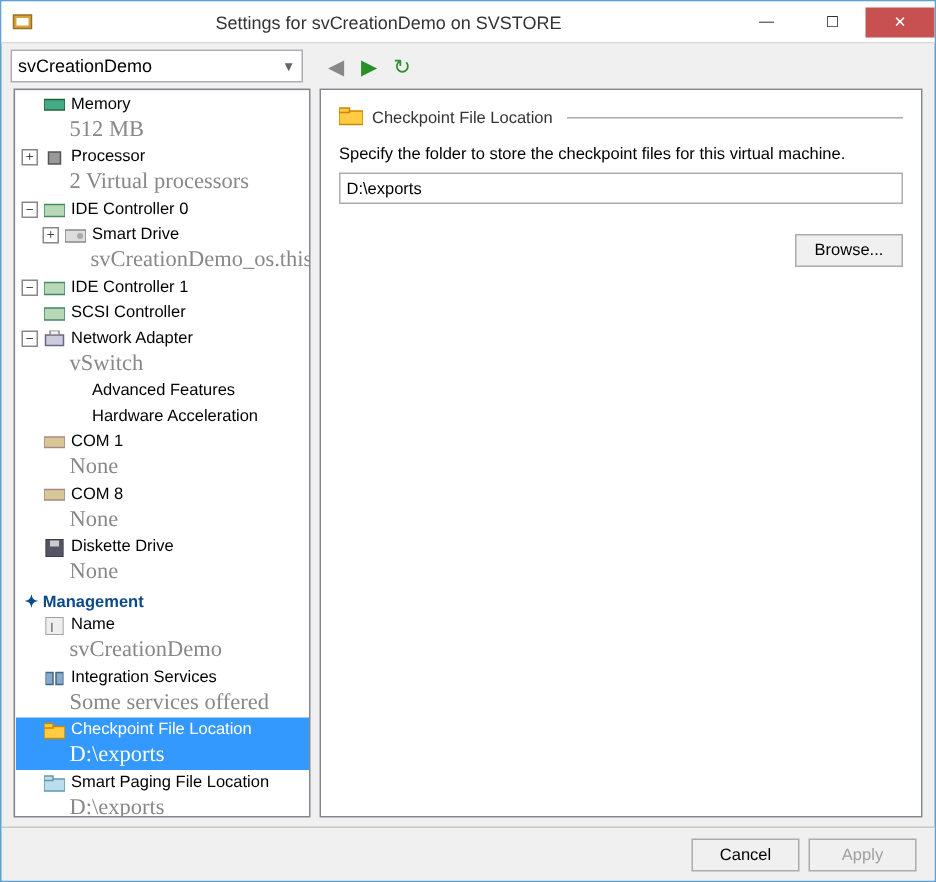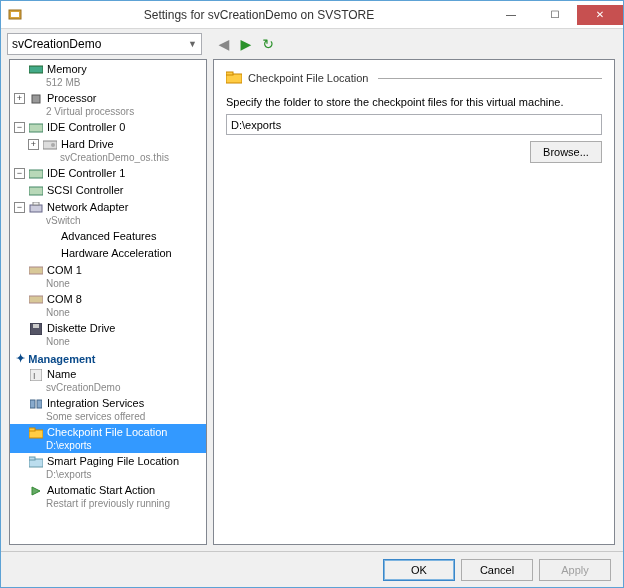--- a/index.html
+++ b/index.html
@@ -101,21 +101,21 @@
     font-size:9px;color:#444;background:#fff;flex-shrink:0;
     line-height:1;
   }
   .tree-item .exp.none { border:none;background:transparent; }
   .tree-item .iconbox {
     width:16px;height:14px;display:flex;align-items:center;justify-content:center;flex-shrink:0;
     font-size:11px;
   }
   .tree-item .lbl { color:#000; white-space:nowrap;}
   .tree-item .sub {
-    color:#888;font-size:10px;padding-left:32px;white-space:nowrap;
+    color:#888;font-size:15px;padding-left:32px;white-space:nowrap;font-family:Liberation Serif, serif;
   }
   .tree-item.indent1 { padding-left: 18px; }
   .tree-item.indent1 .sub { padding-left: 32px; }
   .tree-item.selected {
     background:#3399ff;color:#fff;
   }
   .tree-item.selected .lbl, .tree-item.selected .sub { color:#fff; }
   .section-hdr {
     color:#0a4a8a;font-weight:bold;font-size:11px;
     padding:3px 4px 1px 6px;
@@ -132,21 +132,21 @@
   .panel-title {
     display:flex;align-items:center;gap:6px;font-size:11px;color:#333;
     margin-bottom:10px;
   }
   .panel-title .line { flex:1;height:1px;background:#aaa;margin-left:4px;}
   .panel-desc { margin-bottom:6px; }
   .path-input {
     width:100%;height:21px;border:1px solid #abadb3;background:#fff;
     padding:2px 4px;font-size:11px;font-family:inherit;
   }
-  .browse-row { display:flex;justify-content:flex-end;margin-top:6px;}
+  .browse-row { display:flex;justify-content:flex-end;margin-top:20px;}
   .btn {
     min-width:72px;height:22px;background:#f0f0f0;border:1px solid #acacac;
     font-size:11px;font-family:inherit;padding:0 10px;
   }
   .btn.default { border:1px solid #3a87c9; box-shadow: 0 0 0 1px #7eb4e0 inset; }
   .btn:disabled { color:#a0a0a0; }
   .footer {
     height:36px;border-top:1px solid #c8c8c8;
     display:flex;align-items:center;justify-content:flex-end;
     padding:0 12px;gap:6px;background:#f0f0f0;
@@ -230,21 +230,21 @@
 
       <div class="tree-item indent1">
         <div class="row">
             <span class="exp">+</span>
             <span class="iconbox">
               <svg width="14" height="10">
                 <rect width="14" height="8" y="1" fill="#ddd" stroke="#888"></rect>
                 <circle cx="10" cy="5" r="2" fill="#aaa"></circle>
               </svg>
             </span>
-            <span class="lbl">Hard Drive</span>
+            <span class="lbl">Smart Drive</span>
           </div>
         <div class="sub">svCreationDemo_os.this</div>
       </div>
 
       <div class="tree-item">
         <div class="row">
             <span class="exp">−</span>
             <span class="iconbox">
               <svg width="14" height="10">
                 <rect width="14" height="8" y="1" fill="#b8d8b8" stroke="#486"></rect>
@@ -422,18 +422,17 @@
       </div>
       <div class="panel-desc">Specify the folder to store the checkpoint files for this virtual machine.</div>
       <input class="path-input" value="D:\exports" style="">
       <div class="browse-row">
         <button class="btn">Browse...</button>
       </div>
     </div>
   </div>
 
   <div class="footer">
-    <button class="btn default">OK</button>
     <button class="btn">Cancel</button>
     <button class="btn" disabled="">Apply</button>
   </div>
 
 </div>
 
 </body></html>

